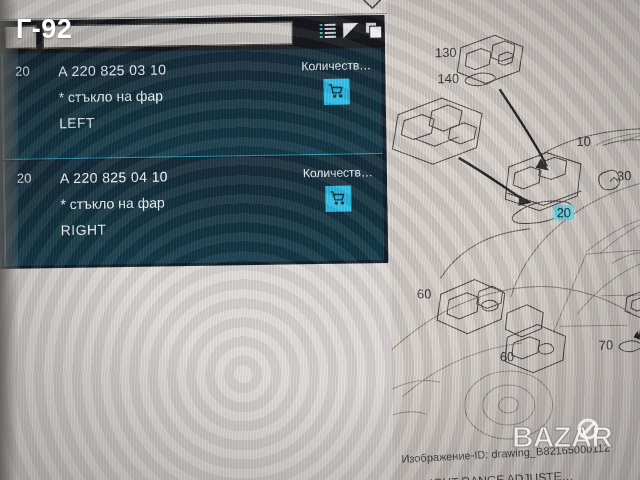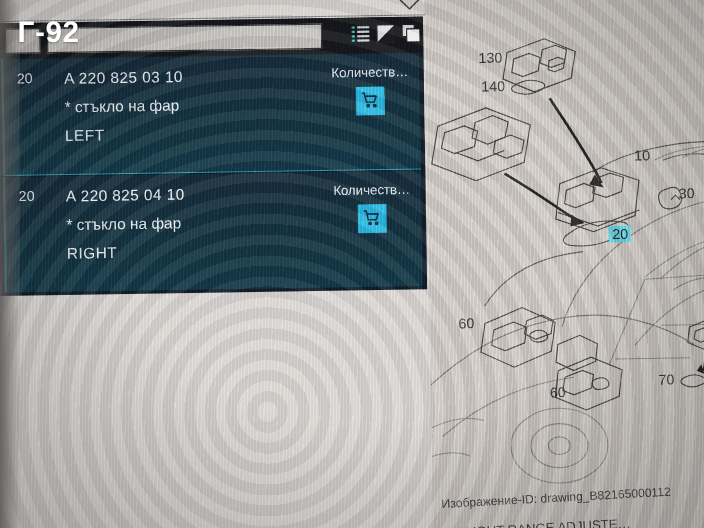--- a/index.html
+++ b/index.html
@@ -451,14 +451,21 @@
 
   </div>
 
   <div id="moire"></div>
   <div id="moire2"></div>
   <div id="vignette"></div>
   <div class="bezel-left"></div>
 
   <div class="wm-left">Г-92</div>
 
+  <div class="wm-bazar">
+    <svg width="122" height="42" viewBox="0 0 122 42">
+      <text x="2" y="31" font-family="Liberation Sans, sans-serif" font-size="30" font-weight="bold" fill="#ffffff" fill-opacity="0.85" stroke="#8c8a86" stroke-width="1.2" letter-spacing="-1">BAZAR</text>
+      <circle cx="78" cy="13" r="9" fill="none" stroke="#ffffff" stroke-opacity="0.85" stroke-width="3"></circle>
+      <path d="M72 20 L85 6" stroke="#ffffff" stroke-opacity="0.85" stroke-width="3"></path>
+    </svg>
+  </div>
 
 </div>
 
 </body></html>

